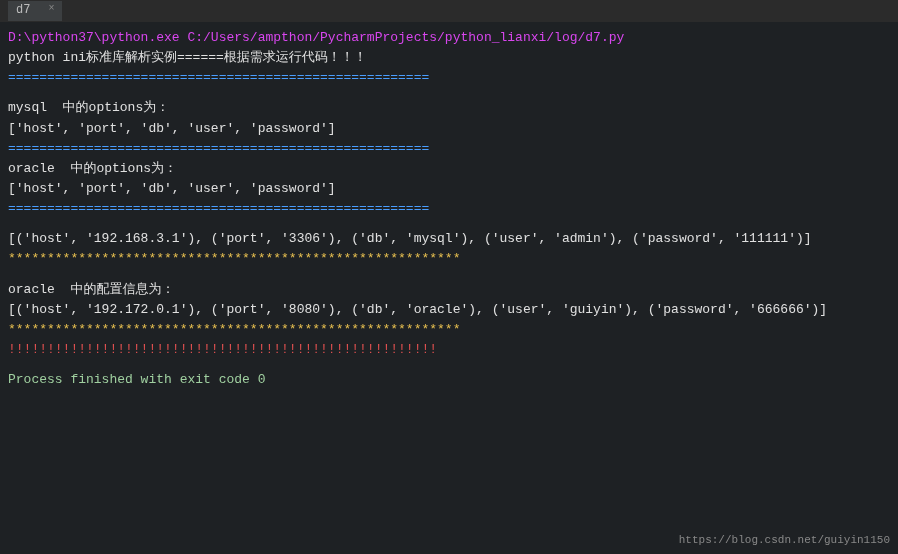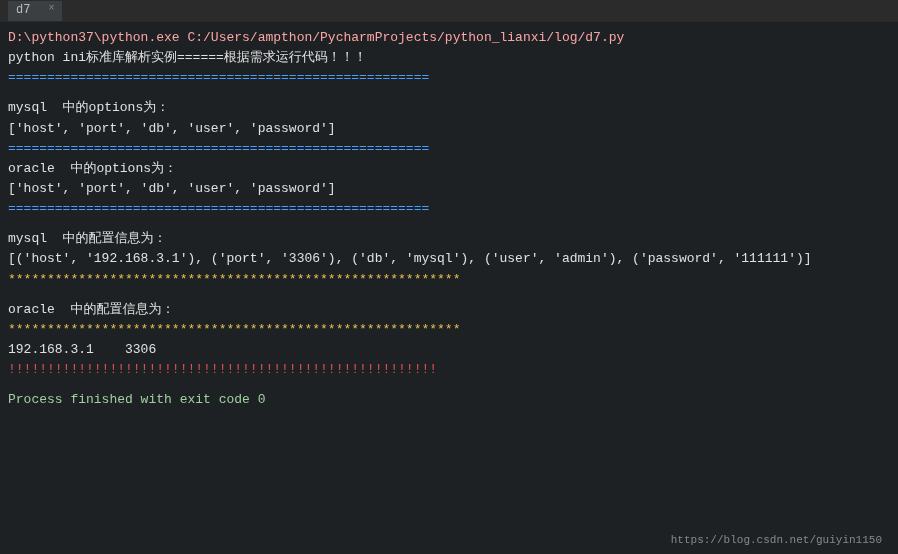--- a/index.html
+++ b/index.html
@@ -50,21 +50,21 @@
     }
 
     .line {
       font-size: 13px;
       line-height: 1.55;
       white-space: pre;
       color: #d0d0d0;
     }
 
     .line.path {
-      color: #fca5a5;
+      color: #d946ef;
     }
 
     .line.info {
       color: #e0e0e0;
     }
 
     .line.separator {
       color: #4a9eff;
     }
 
@@ -80,21 +80,21 @@
       height: 10px;
     }
 
     .line.process-done {
       color: #a0d0a0;
     }
 
     .watermark {
       position: absolute;
       bottom: 8px;
-      right: 16px;
+      right: 8px;
       font-size: 11px;
       color: #888888;
     }
   </style>
 </head>
 <body>
 
 <div class="title-bar">
   <div class="title-tab">
     <span>d7</span>
@@ -107,25 +107,24 @@
     <div class="line info">python ini标准库解析实例======根据需求运行代码！！！</div>
     <div class="line separator">======================================================</div>
     <div class="line empty"></div>
     <div class="line info">mysql  中的options为：</div>
     <div class="line info">['host', 'port', 'db', 'user', 'password']</div>
     <div class="line separator">======================================================</div>
     <div class="line info">oracle  中的options为：</div>
     <div class="line info">['host', 'port', 'db', 'user', 'password']</div>
     <div class="line separator">======================================================</div>
     <div class="line empty"></div>
-    <div class="line info">mysql  中的配置信息为：</div>
     <div class="line info">[('host', '192.168.3.1'), ('port', '3306'), ('db', 'mysql'), ('user', 'admin'), ('password', '111111')]</div>
     <div class="line stars">**********************************************************</div>
     <div class="line empty"></div>
     <div class="line info">oracle  中的配置信息为：</div>
+    <div class="line info">[('host', '192.172.0.1'), ('port', '8080'), ('db', 'oracle'), ('user', 'guiyin'), ('password', '666666')]</div>
     <div class="line stars">**********************************************************</div>
-    <div class="line info">192.168.3.1    3306</div>
     <div class="line bangs">!!!!!!!!!!!!!!!!!!!!!!!!!!!!!!!!!!!!!!!!!!!!!!!!!!!!!!!</div>
     <div class="line empty"></div>
     <div class="line process-done">Process finished with exit code 0</div>
   </div>
 
 <div class="watermark">https://blog.csdn.net/guiyin1150</div>
 
 </body></html>

